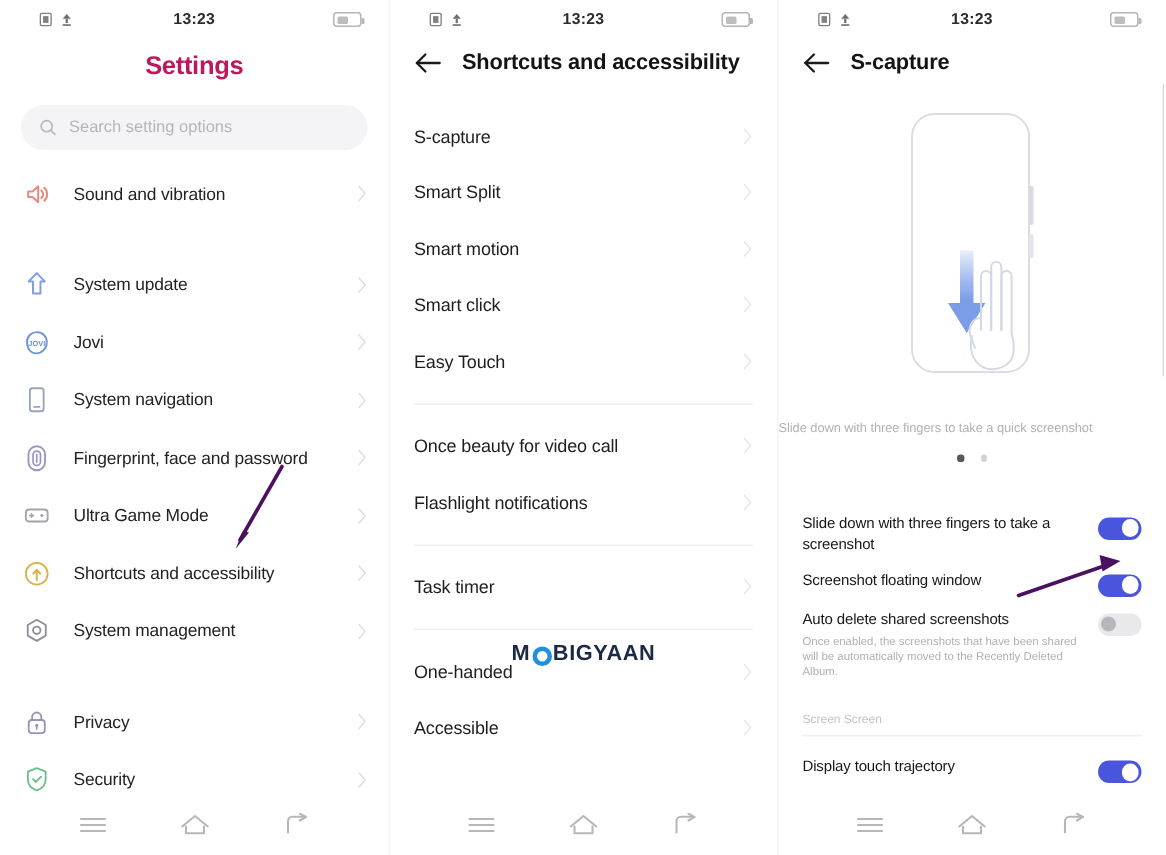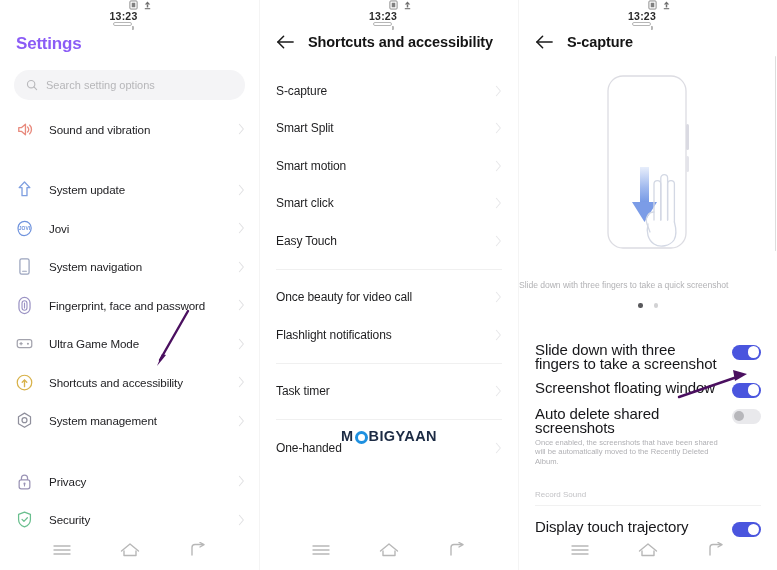--- a/index.html
+++ b/index.html
@@ -10,21 +10,21 @@
     overflow: hidden;
   }
   .screens { display: flex; width: 777px; height: 570px; }
   .panel { width: 259px; height: 570px; position: relative; background: #ffffff; overflow: hidden; }
   .panel.mid { border-left: 1px solid #f4f4f4; }
   .panel.right { border-left: 1px solid #f4f4f4; }
 
   
   .statusbar {
     height: 26px; display: flex; align-items: center;
-    padding: 0 4px; font-size: 9.5px; color: #5b5b5b; flex-direction: column;
+    padding: 0 4px; font-size: 9.5px; color: #5b5b5b;
   }
   .sb-left { display: flex; align-items: center; gap: 5px; margin-left: 22px; }
   .sb-icon { width: 9px; height: 10px; display: block; }
   .sb-time {
     flex: 1; text-align: center; font-size: 10.5px;
     font-weight: bold; color: #2b2b2b; letter-spacing: .2px;
     margin-left: -12px;
   }
   .sb-batt {
     width: 19px; height: 10px; border: 1px solid #b6b6b6; border-radius: 2.5px;
@@ -34,22 +34,22 @@
     content: ""; position: absolute; right: -3px; top: 3px;
     width: 2px; height: 4px; background: #b6b6b6; border-radius: 0 1px 1px 0;
   }
   .sb-batt i {
     position: absolute; left: 1.5px; top: 1.5px; bottom: 1.5px;
     width: 7px; background: #bdbdbd; border-radius: 1px; display: block;
   }
 
   
   .big-title {
-    font-size: 17px; font-weight: bold; color: #8b5cf6;
-    padding: 8px 16px 14px 16px; letter-spacing: -.2px;
+    font-size: 17px; font-weight: bold; color: #be185d;
+    padding: 8px 16px 14px 16px; letter-spacing: -.2px; text-align: center;
   }
   .nav-head {
     display: flex; align-items: center; gap: 13px;
     padding: 8px 14px 16px 16px;
   }
   .nav-head .back { width: 19px; height: 16px; flex: none; }
   .nav-head .ttl { font-size: 14.5px; font-weight: bold; color: #141414; letter-spacing: -.1px; }
 
   
   .search {
@@ -100,21 +100,21 @@
   }
   .dots { display: flex; justify-content: center; gap: 11px; margin-top: 13px; }
   .dot { width: 4.5px; height: 4.5px; border-radius: 50%; background: #d2d2d4; }
   .dot.on { background: #59595c; }
 
   .trow {
     display: flex; align-items: flex-start; gap: 10px;
     padding: 9px 16px 0 16px;
   }
   .trow .txt { flex: 1; }
-  .trow .t-title { font-size: 15px; color: #17171a; line-height: 14.5px; letter-spacing: -.1px; }
+  .trow .t-title { font-size: 10px; color: #17171a; line-height: 14.5px; letter-spacing: -.1px; }
   .trow .t-desc { font-size: 7.6px; color: #b0b0b4; line-height: 9.8px; margin-top: 2px; }
   .toggle {
     width: 29px; height: 15px; border-radius: 8px; flex: none;
     position: relative; margin-top: 2px; background: #4a55de;
   }
   .toggle i { position: absolute; width: 11.5px; height: 11.5px; border-radius: 50%;
     background: #fff; top: 1.75px; right: 2px; display: block; }
   .toggle.off { background: #e9e9ec; }
   .toggle.off i { left: 2px; right: auto; background: #b7b7bb; width: 10px; height: 10px; top: 2.5px; }
 
@@ -400,20 +400,26 @@
         <span class="lbl">Task timer</span>
         <svg class="chev" viewBox="0 0 8 14">
           <polyline points="1.5,1.5 6.2,7 1.5,12.5" fill="none" stroke="#cacace" stroke-width="1.2" stroke-linecap="round" stroke-linejoin="round"></polyline>
         </svg>
       </div>
 
       <div class="sep"></div>
 
       <div class="prow">
         <span class="lbl">One-handed</span>
+        <svg class="chev" viewBox="0 0 8 14">
+          <polyline points="1.5,1.5 6.2,7 1.5,12.5" fill="none" stroke="#cacace" stroke-width="1.2" stroke-linecap="round" stroke-linejoin="round"></polyline>
+        </svg>
+      </div>
+      <div class="prow">
+        <span class="lbl">Accessible</span>
         <svg class="chev" viewBox="0 0 8 14">
           <polyline points="1.5,1.5 6.2,7 1.5,12.5" fill="none" stroke="#cacace" stroke-width="1.2" stroke-linecap="round" stroke-linejoin="round"></polyline>
         </svg>
       </div>
     </div>
 
     <div class="watermark" style="top:428px;">
       <span>M</span>
       <span class="wm-o"></span>
       <span>BIGYAAN</span>
@@ -526,21 +532,21 @@
       <div class="txt">
         <div class="t-title">Auto delete shared screenshots</div>
         <div class="t-desc">Once enabled, the screenshots that have been shared will be automatically moved to the Recently Deleted Album.</div>
       </div>
       <div class="toggle off">
           <i></i>
         </div>
     </div>
 
     <div style="height:14px"></div>
-    <div class="section-lbl">Record Sound</div>
+    <div class="section-lbl">Screen Screen</div>
     <div class="section-rule"></div>
 
     <div class="trow" style="padding-top:14px">
       <div class="txt">
         <div class="t-title">Display touch trajectory</div>
       </div>
       <div class="toggle">
           <i></i>
         </div>
     </div>

